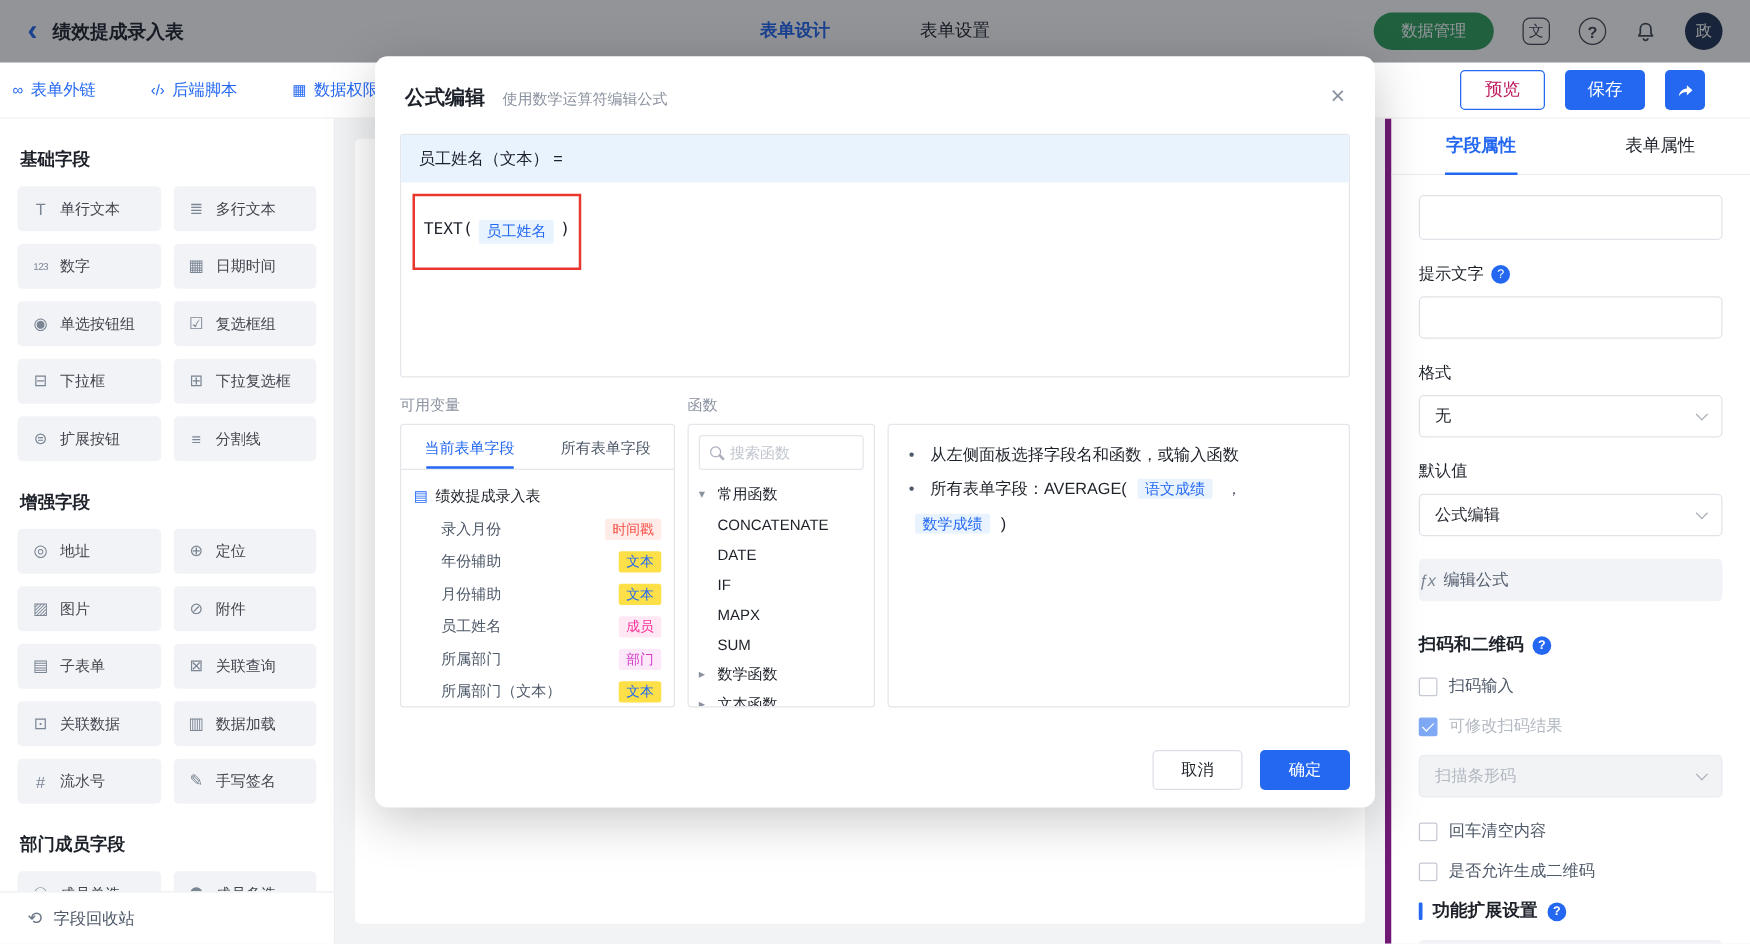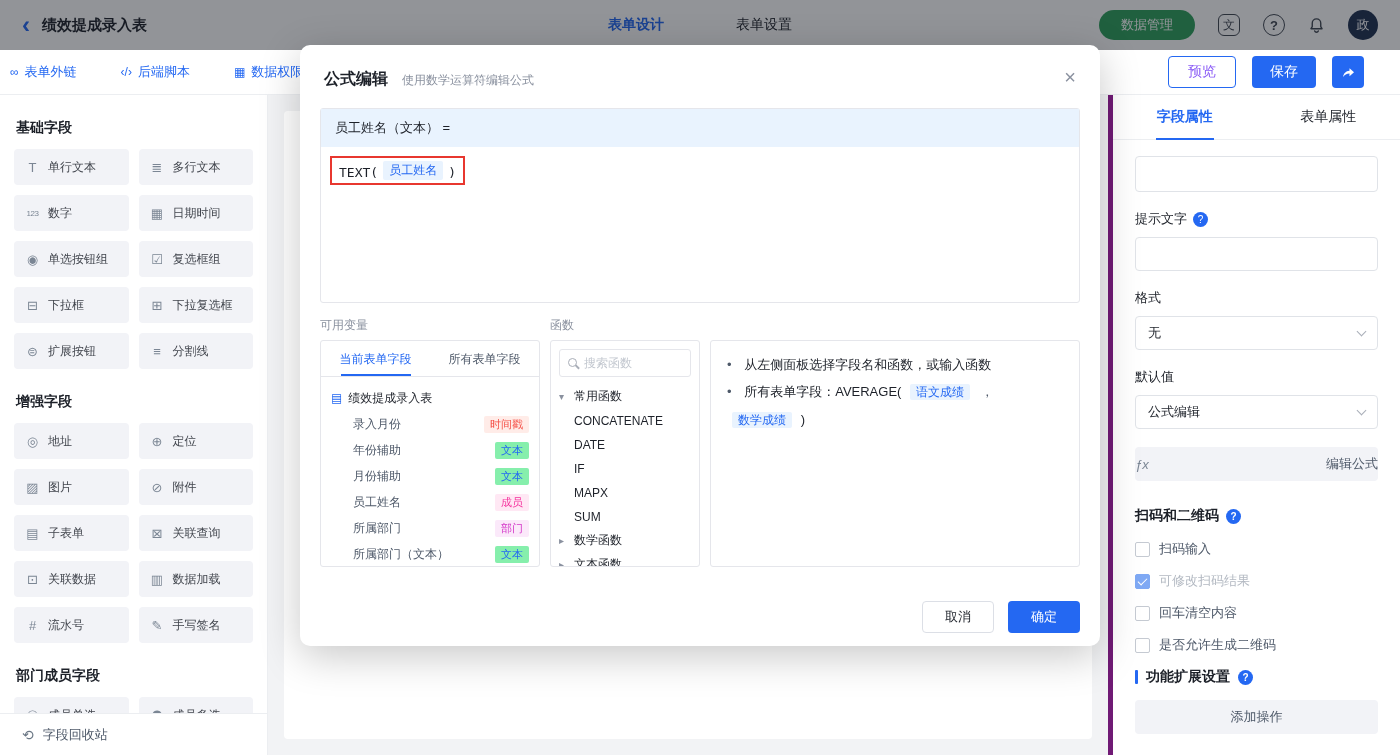--- a/index.html
+++ b/index.html
@@ -19,21 +19,21 @@
 .btn-green{height:30px;padding:0 22px;border:none;border-radius:15px;background:#2ea05c;color:#fff;font-size:13px}
 .hicon{display:flex;align-items:center;justify-content:center;color:#3f4651;cursor:pointer}
 .hicon.boxed{width:22px;height:22px;border:1.5px solid #3f4651;border-radius:6px;font-size:12px}
 .hicon.circled{width:22px;height:22px;border:1.5px solid #3f4651;border-radius:50%;font-size:13px;font-weight:bold}
 .avatar{width:30px;height:30px;border-radius:50%;background:#1e3050;color:#fff;display:flex;align-items:center;justify-content:center;font-size:13px;cursor:pointer}
 
 .tbar{position:absolute;top:50px;left:0;width:1400px;height:45px;background:#fff;border-bottom:1px solid #eceef1;display:flex;align-items:center;padding:0 10px;z-index:2}
 .tlink{display:flex;align-items:center;gap:6px;color:#2468f2;font-size:13px;margin-right:44px;cursor:pointer}
 .tlink-ic{font-size:12px}
 .tbar-right{margin-left:auto;display:flex;align-items:center;gap:16px;padding-right:26px}
-.btn-preview{width:68px;height:32px;border:1px solid #2468f2;color:#8b5cf6;background:#fff;border-radius:4px;font-size:14px}
+.btn-preview{width:68px;height:32px;border:1px solid #2468f2;color:#be185d;background:#fff;border-radius:4px;font-size:14px}
 .btn-save{width:64px;height:32px;background:#2468f2;color:#fff;border:none;border-radius:4px;font-size:14px}
 .btn-share{width:32px;height:32px;background:#2468f2;border:none;border-radius:4px;display:flex;align-items:center;justify-content:center}
 
 .sbar{position:absolute;top:95px;left:0;bottom:0;width:268px;background:#fff;border-right:1px solid #eceef1;padding:20px 14px 50px;overflow:hidden;z-index:2}
 .sec-title{font-size:14px;font-weight:700;margin:4px 2px 12px}
 .grid{display:grid;grid-template-columns:1fr 1fr;gap:10px;margin-bottom:24px}
 .fbtn{height:36px;background:#f2f3f7;border-radius:4px;display:flex;align-items:center;padding:0 10px;gap:7px;cursor:pointer}
 .fic{color:#7b8694;font-size:13px;width:17px;text-align:center;flex:none}
 .fic.sm{font-size:8px;letter-spacing:-.5px}
 .flabel{font-size:12px;color:#42464e;white-space:nowrap}
@@ -51,21 +51,21 @@
 .ptab{flex:1;display:flex;align-items:center;justify-content:center;font-size:14px;color:#1d2129;cursor:pointer;position:relative}
 .ptab.active{color:#2468f2;font-weight:600}
 .ptab.active::after{content:"";position:absolute;bottom:-1px;left:50%;transform:translateX(-50%);width:58px;height:2px;background:#2468f2}
 .pbody{padding:16px 22px 0}
 .pinput{display:block;width:100%;height:36px;border:1px solid #e0e3e8;border-radius:4px;background:#fff;margin-bottom:18px;outline:none;padding:0 10px;font-size:13px;font-family:inherit}
 .plabel-row{display:flex;align-items:center;gap:6px;margin:0 0 9px;font-size:13px}
 .qmark{width:15px;height:15px;border-radius:50%;background:#2468f2;color:#fff;font-size:10px;display:inline-flex;align-items:center;justify-content:center;flex:none}
 .pselect{height:34px;border:1px solid #e0e3e8;border-radius:4px;display:flex;align-items:center;justify-content:space-between;padding:0 12px;margin-bottom:18px;cursor:pointer;font-size:13px}
 .pselect.disabled{background:#f2f3f5;color:#b3b9c2;border-color:#e9ebf0}
 .chev{width:7px;height:7px;border-right:1.5px solid #a9aeb8;border-bottom:1.5px solid #a9aeb8;transform:rotate(45deg);margin-top:-3px;flex:none}
-.fx-btn{height:34px;background:#f2f3f7;border-radius:4px;display:flex;align-items:center;justify-content:space-between;gap:6px;color:#4e5969;margin-bottom:26px;cursor:pointer}
+.fx-btn{height:34px;background:#f2f3f7;border-radius:4px;display:flex;align-items:center;justify-content:flex-start;gap:6px;color:#4e5969;margin-bottom:26px;cursor:pointer}
 .fxic{font-style:italic;color:#7b8694}
 .ptitle{display:flex;align-items:center;gap:7px;font-size:14px;font-weight:700;margin:0 0 15px}
 .cbrow{display:flex;align-items:center;gap:9px;margin-bottom:14px;cursor:pointer}
 .cbox{width:15px;height:15px;border:1px solid #c5cad2;border-radius:2px;background:#fff;flex:none;position:relative}
 .cbox.checked{background:#7fa9f4;border-color:#7fa9f4}
 .cbox.checked::after{content:"";position:absolute;left:4px;top:1px;width:4px;height:8px;border-right:1.8px solid #fff;border-bottom:1.8px solid #fff;transform:rotate(45deg)}
 .cblabel{color:#4e5969;font-size:13px}
 .cblabel.dim{color:#b3b9c2}
 .ext-title{display:flex;align-items:center;gap:8px;font-size:14px;font-weight:700;margin:8px 0 14px}
 .vbar{width:3px;height:14px;background:#2468f2;border-radius:1px}
@@ -73,39 +73,39 @@
 
 .modal{position:absolute;left:300px;top:45px;width:800px;height:601px;background:#fff;border-radius:10px;box-shadow:0 10px 40px rgba(0,0,0,.22);z-index:100}
 .m-hd{display:flex;align-items:baseline;padding:22px 24px 14px}
 .m-title{font-size:16px;font-weight:700}
 .m-sub{font-size:12px;color:#8a919f;margin-left:14px}
 .m-close{margin-left:auto;font-size:20px;color:#8a919f;cursor:pointer;line-height:1}
 .m-bd{padding:4px 20px 0}
 .fwrap{border:1px solid #e5e6eb;border-radius:3px}
 .target-bar{height:38px;background:#e9f3fe;display:flex;align-items:center;padding:0 14px;font-size:13px}
 .editor{height:155px;padding:9px;cursor:text}
-.f-box{display:inline-flex;align-items:flex-end;border:2px solid #e8372f;padding:3px 7px}
+.f-box{display:inline-flex;align-items:flex-start;border:2px solid #e8372f;padding:19px 7px}
 .f-fn{font-family:"DejaVu Sans Mono",monospace;font-size:13px}
 .f-chip{color:#2468f2;background:#e9f3fe;border-radius:2px;padding:1px 6px;margin:0 5px;font-size:12px;cursor:pointer;white-space:nowrap}
 .plabels{display:flex;margin:14px 0 6px;font-size:12px;color:#8a919f}
 .pl1{width:230px}
 .panes{display:flex;gap:10px;height:227px}
 .vars{width:220px;border:1px solid #e5e6eb;border-radius:3px;display:flex;flex-direction:column;overflow:hidden}
 .vtabs{display:flex;border-bottom:1px solid #e5e6eb}
 .vtab{flex:1;text-align:center;font-size:12px;color:#4e5969;padding:10px 0 8px;cursor:pointer;position:relative}
 .vtab.active{color:#2468f2}
 .vtab.active::after{content:"";position:absolute;left:50%;transform:translateX(-50%);bottom:0;width:70px;height:2px;background:#2468f2}
 .vtree{padding:8px 10px;font-size:12px;overflow:hidden}
 .vroot{display:flex;align-items:center;gap:6px;height:26px;cursor:pointer}
 .docic{color:#2468f2;font-size:12px}
 .vitem{display:flex;align-items:center;justify-content:space-between;height:26px;padding-left:22px;cursor:pointer}
 .vname{color:#4e5969}
 .tag{font-size:11px;padding:1px 6px;border-radius:2px;flex:none}
 .t-red{color:#f54e45;background:#ffece8}
-.t-blue{color:#2468f2;background:#86efac}
+.t-blue{color:#2468f2;background:#fde047}
 .t-pink{color:#f5319d;background:#ffe8f4}
 .t-purple{color:#d438c8;background:#fbe9fa}
 .funcs{width:150px;border:1px solid #e5e6eb;border-radius:3px;display:flex;flex-direction:column;overflow:hidden}
 .fsearch{margin:8px 8px 4px;height:30px;border:1px solid #e5e6eb;border-radius:3px;display:flex;align-items:center;padding:0 8px;gap:7px}
 .fsearch input{border:none;outline:none;width:92px;font-size:12px;font-family:inherit}
 .fsearch input::placeholder{color:#c2c7cf}
 .mag{width:9px;height:9px;border:1.5px solid #a9aeb8;border-radius:50%;position:relative;flex:none}
 .mag::after{content:"";position:absolute;width:5px;height:1.5px;background:#a9aeb8;transform:rotate(45deg);right:-4px;bottom:-1px}
 .ftree{padding:4px 8px;font-size:12px;overflow:hidden}
 .fgroup{display:flex;align-items:center;gap:5px;height:24px;cursor:pointer}
@@ -319,20 +319,24 @@
       <span class="qmark">?</span>
     </div>
     <div class="cbrow">
       <span class="cbox"></span>
       <span class="cblabel">扫码输入</span>
     </div>
     <div class="cbrow">
       <span class="cbox checked"></span>
       <span class="cblabel dim">可修改扫码结果</span>
     </div>
+    <div class="pselect disabled">
+      <span>扫描条形码</span>
+        <i class="chev"></i>
+    </div>
     <div class="cbrow">
       <span class="cbox"></span>
       <span class="cblabel">回车清空内容</span>
     </div>
     <div class="cbrow">
       <span class="cbox"></span>
       <span class="cblabel">是否允许生成二维码</span>
     </div>
     <div class="ext-title">
       <i class="vbar"></i>

